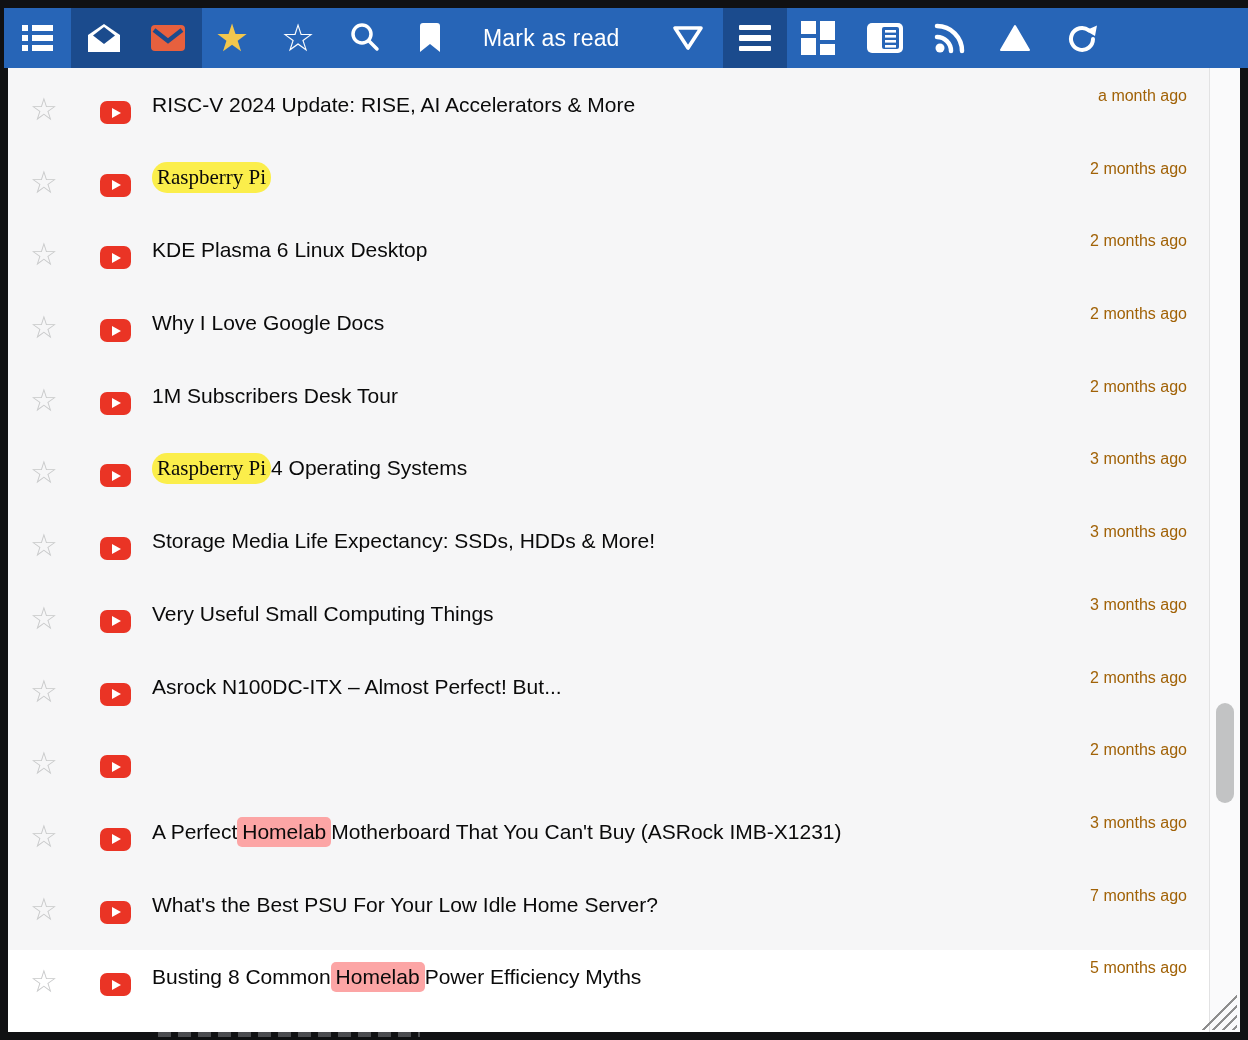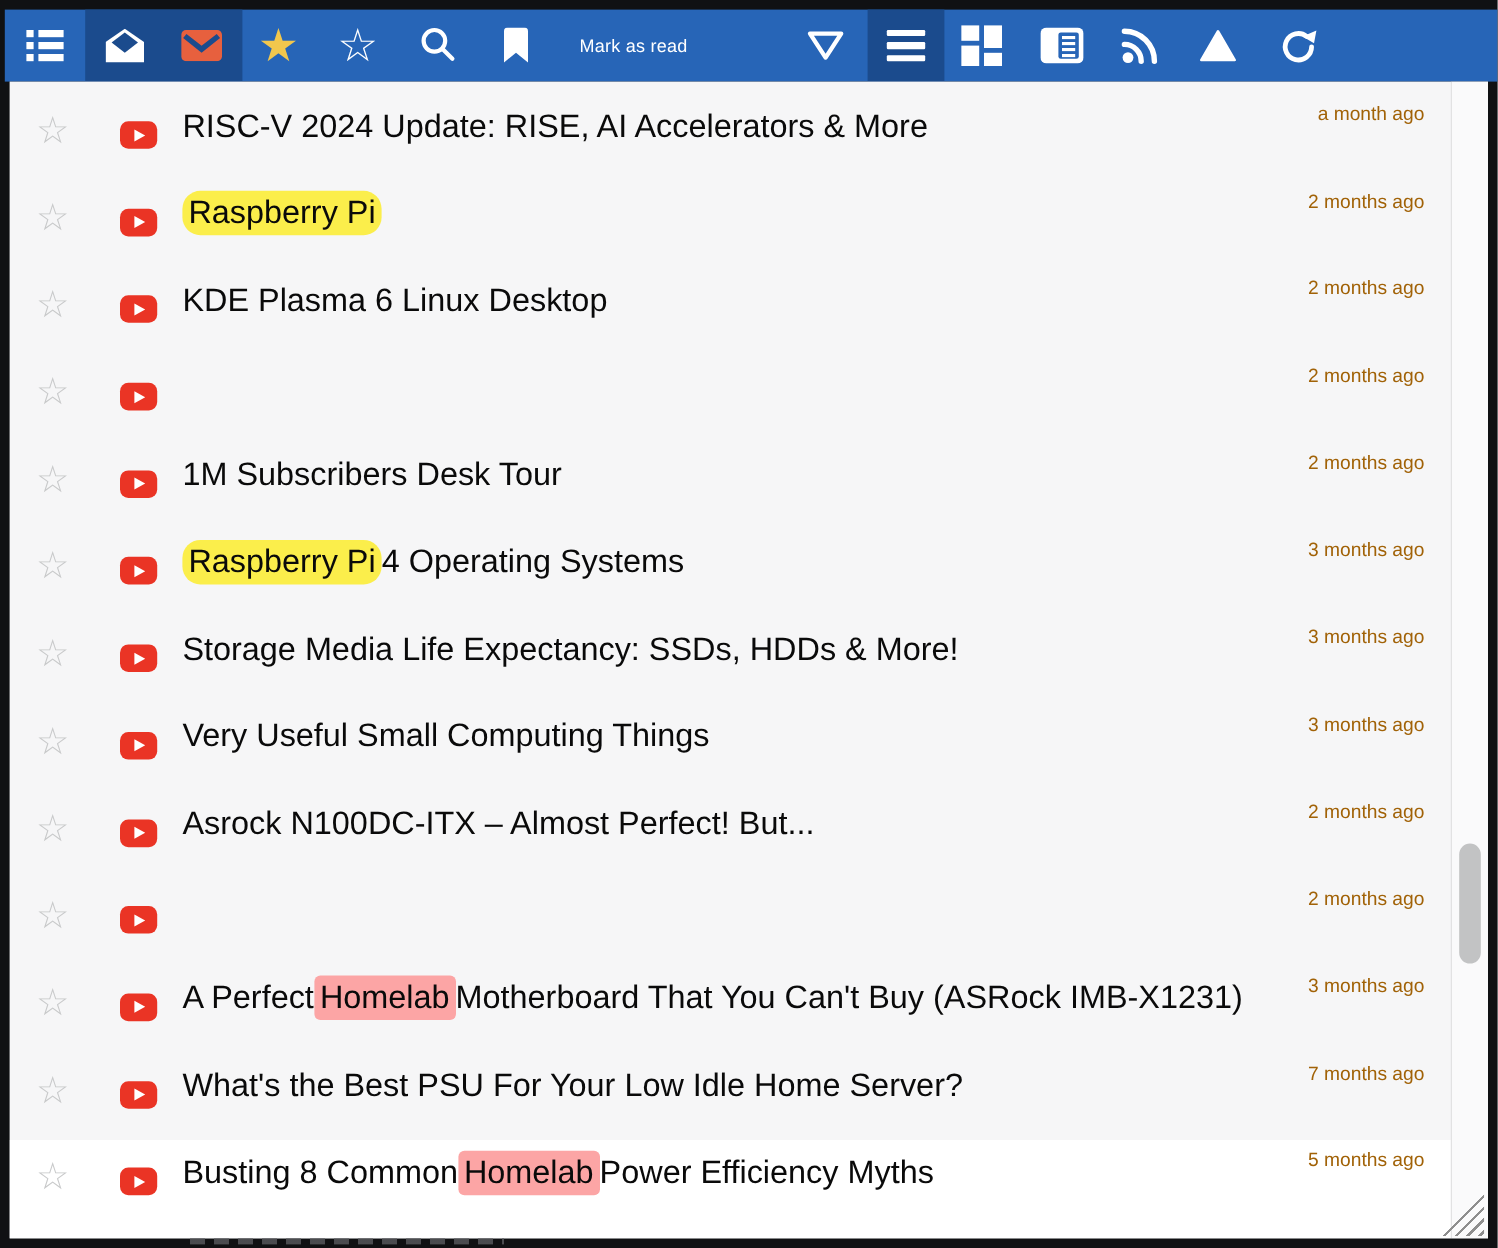--- a/index.html
+++ b/index.html
@@ -15,21 +15,21 @@
   }
   .tb-group{position:absolute;top:0;height:60px;background:#1B4B8D;}
   .g-mail{left:67px;width:131px;}
   .g-menu{left:719px;width:64px;}
   .tb-btn{
     position:absolute;top:0;height:60px;width:44px;
     display:flex;align-items:center;justify-content:center;cursor:default;
   }
   .tb-label{
     position:absolute;left:479px;top:0;height:60px;display:flex;align-items:center;
-    color:#fff;font-size:15px;letter-spacing:.2px;
+    color:#fff;font-size:23px;letter-spacing:.2px;
   }
   .glyph-star{font-family:"DejaVu Sans",sans-serif;font-size:38px;line-height:1;}
   .star-gold{color:#F2C74D;}
   .star-white{color:#fff;}
   
   .lb{display:flex;flex-direction:column;gap:4px;}
   .lb-row{display:flex;gap:4px;}
   .lb-sq{width:6px;height:6px;background:#fff;}
   .lb-bar{width:21px;height:6px;background:#fff;}
   
@@ -51,23 +51,23 @@
     position:absolute;left:92px;top:23px;width:31px;height:23px;
     background:#EA3425;border-radius:7px;
     display:flex;align-items:center;justify-content:center;
   }
   .yt::after{
     content:"";display:block;margin-left:2px;
     border-left:9px solid #fff;border-top:5.5px solid transparent;border-bottom:5.5px solid transparent;
   }
   .row-title{
     position:absolute;left:144px;top:11px;height:32px;display:flex;align-items:center;
-    font-size:27px;color:#0a0a0a;white-space:nowrap;
-  }
-  .hl-strong{background:#FBEE4B;border-radius:15px;padding:3px 5px;}
+    font-size:21px;color:#0a0a0a;white-space:nowrap;
+  }
+  .hl-strong{background:#FBEE4B;border-radius:15px;padding:3px 5px;font-family:Liberation Serif, serif;}
   .hl-pale{background:#fca5a5;border-radius:5px;padding:3px 5px;}
   .row-time{
     position:absolute;right:22px;top:9px;font-size:16px;color:#a16207;
   }
   
   .sb-divider{position:absolute;left:1201px;top:0;width:1px;height:100%;background:#E2E2E3;}
   .sb-track{position:absolute;left:1202px;top:0;width:30px;height:100%;background:#FAFAFB;}
   .sb-thumb{position:absolute;left:1208px;top:635px;width:18px;height:100px;background:#C2C3C4;border-radius:9px;}
   
   .grip{
@@ -227,20 +227,23 @@
     <span class="row-star">☆</span>
     <span class="yt"></span>
     <span class="row-title">
           <span>KDE Plasma 6 Linux Desktop</span>
         </span>
     <span class="row-time">2 months ago</span>
   </div>
       <div class="row">
     <span class="row-star">☆</span>
     <span class="yt"></span>
+    <span class="row-title">
+          <span>Why I Love Google Docs</span>
+        </span>
     <span class="row-time">2 months ago</span>
   </div>
       <div class="row">
     <span class="row-star">☆</span>
     <span class="yt"></span>
     <span class="row-title">
           <span>1M Subscribers Desk Tour</span>
         </span>
     <span class="row-time">2 months ago</span>
   </div>

